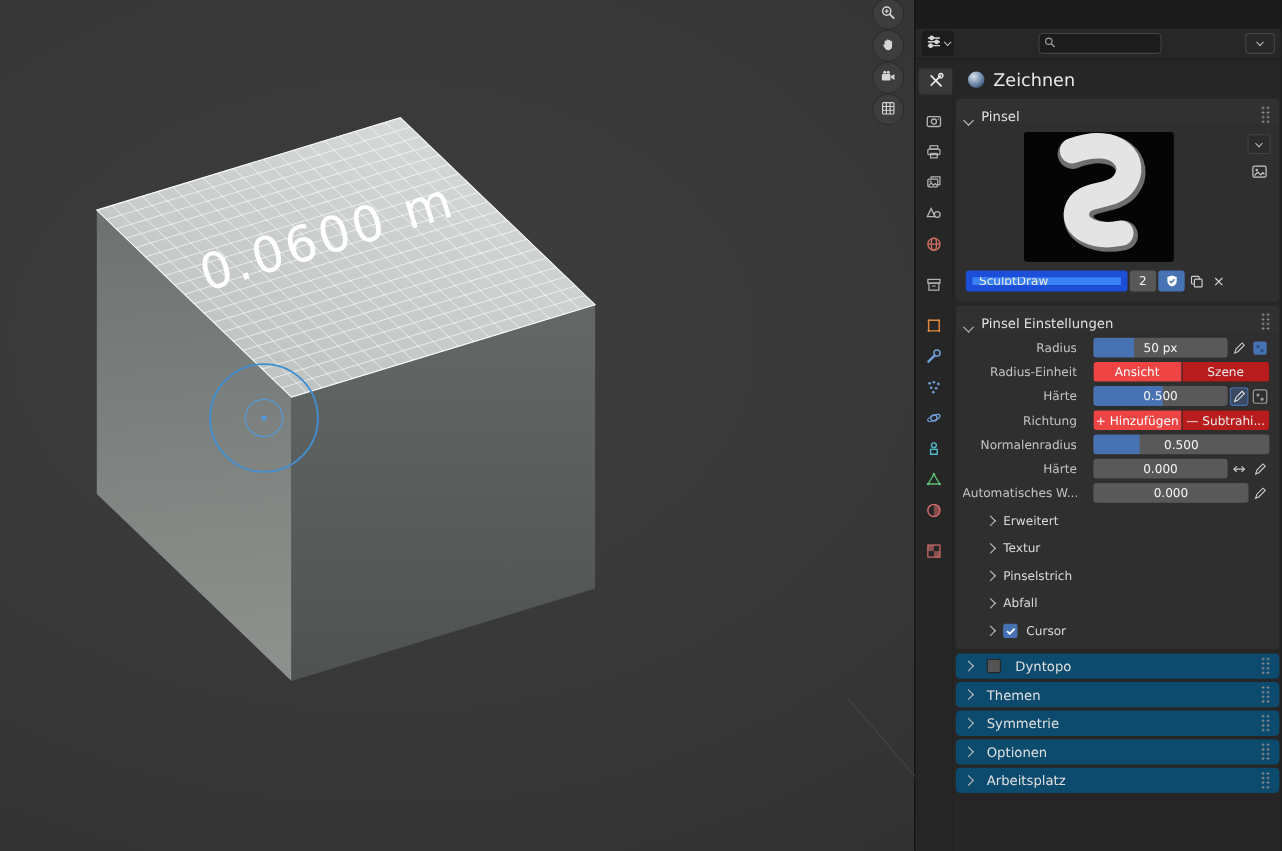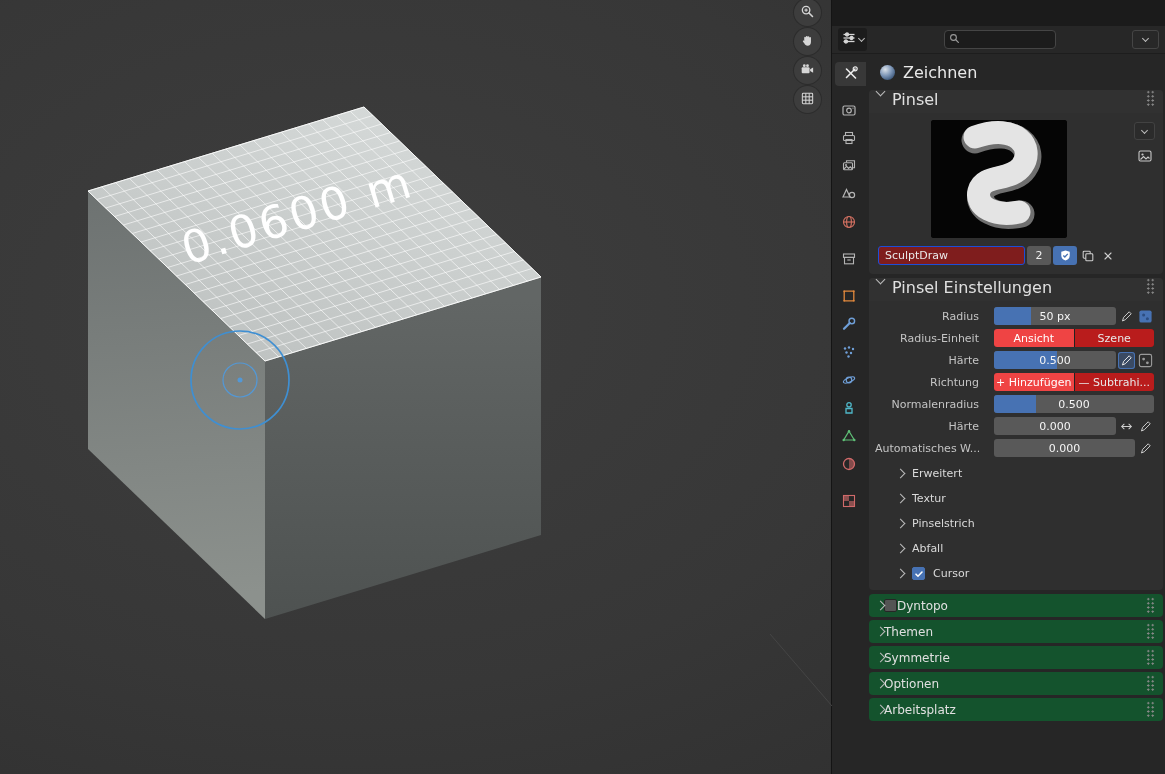--- a/index.html
+++ b/index.html
@@ -28,35 +28,35 @@
 .tab{height:24px;margin-bottom:4px;display:flex;align-items:center;justify-content:center}
 .tab.active{background:#383838;border-radius:4px 0 0 4px;margin-left:3px}
 .tab.grp{margin-bottom:13px}
 
 .props{flex:1;background:#262626;min-width:0;overflow:hidden}
 .tool-row{display:flex;align-items:center;gap:8px;padding:9px 0 8px 14px;color:#e9e9e9;font-size:16px}
 .brush-ball{width:15px;height:15px;border-radius:50%;flex:none;
   background:radial-gradient(circle at 35% 30%, #dbe2ea, #7b94b5 45%, #3a5578 80%, #2a3d58)}
 
 .panel{background:#2f2f2f;border-radius:4px;margin:0 2px 4px 3px;overflow:hidden}
-.panel-h{height:23px;display:flex;align-items:flex-start;gap:8px;padding:0 8px;font-size:16px;color:#e0e0e0;background:#313131}
+.panel-h{height:23px;display:flex;align-items:flex-end;gap:8px;padding:0 8px;font-size:12px;color:#e0e0e0;background:#313131}
 .chev{width:7px;height:7px;border-right:1.6px solid #bcbcbc;border-bottom:1.6px solid #bcbcbc;flex:none}
 .chev.right{transform:rotate(-45deg)}
 .chev.down{transform:rotate(45deg);margin-top:-2px}
 .grip{margin-left:auto;width:9px;height:17px;flex:none;
   background-image:radial-gradient(circle,#8a8a8a .9px,transparent 1.1px);background-size:4.5px 4.2px}
 
 .preview-wrap{display:flex;padding:7px 8px 0 8px}
 .preview{width:136px;height:118px;background:#060606;border-radius:3px;margin-left:54px;flex:none;overflow:hidden}
 .preview-side{margin-left:auto;display:flex;flex-direction:column;gap:7px;align-items:center;padding-top:2px}
 .mini-btn{width:21px;height:18px;background:#2b2b2b;border:1px solid #424242;border-radius:3px;display:flex;align-items:center;justify-content:center}
 .flat-ico{width:20px;height:18px;display:flex;align-items:center;justify-content:center}
 
 .name-row{display:flex;align-items:center;gap:2px;margin:8px 46px 9px 9px}
-.name-field{flex:1;height:19px;background:#7f1d1d;border:1px solid #1d4ed8;border-radius:3px;color:#eaeaea;padding:0 6px;font:inherit;min-width:0;outline:none}
+.name-field{flex:1;height:19px;background:#3b82f6;border:6px solid #1d4ed8;border-radius:3px;color:#eaeaea;padding:0 6px;font:inherit;min-width:0;outline:none}
 .count-chip{width:24px;height:19px;background:#585858;border-radius:3px;display:flex;align-items:center;justify-content:center;color:#f0f0f0;flex:none}
 .shield-btn{width:24px;height:19px;background:#4772b3;border-radius:3px;display:flex;align-items:center;justify-content:center;flex:none}
 .flat-btn{width:18px;height:19px;display:flex;align-items:center;justify-content:center;flex:none}
 
 .pbody{padding:6px 0 4px 0}
 .prow{display:flex;align-items:center;margin:0 9px 4px 6px;height:18px}
 .plabel{flex:1;text-align:right;color:#c4c4c4;margin-right:15px;white-space:nowrap;overflow:hidden}
 .pwidget{flex:none;width:160px;display:flex;align-items:center;gap:2px;height:18px}
 .slider{flex:1;height:18px;background:#595959;border-radius:3px;position:relative;overflow:hidden;min-width:0}
 .slider .fill{position:absolute;top:0;bottom:0;left:0;background:#4772b3}
@@ -64,21 +64,21 @@
 .seg{flex:1;display:flex;height:18px;border-radius:3px;overflow:hidden;gap:1px;background:#222}
 .seg>div{flex:1;display:flex;align-items:center;justify-content:center;background:#b91c1c;color:#e8e8e8;white-space:nowrap;overflow:hidden;padding:0 2px}
 .seg>div.sel{background:#ef4444;color:#fff}
 .ibtn{flex:none;width:17px;height:17px;display:flex;align-items:center;justify-content:center;border-radius:3px}
 .ibtn.active{box-shadow:inset 0 0 0 1px #4772b3;background:#3a4a63}
 
 .sub-row{display:flex;align-items:center;gap:8px;height:25px;padding-left:28px;color:#dadada}
 .checkbox{width:13px;height:13px;border-radius:2px;background:#545454;border:1px solid #262626;display:flex;align-items:center;justify-content:center;flex:none}
 .checkbox.on{background:#4772b3;border-color:#4772b3}
 
-.cpanel{height:23px;background:#14532d;border-radius:4px;margin:0 2px 3px 3px;display:flex;align-items:center;gap:0;padding:0 8px;font-size:12px;color:#e0e0e0}
+.cpanel{height:23px;background:#0c4a6e;border-radius:4px;margin:0 2px 3px 3px;display:flex;align-items:center;gap:13px;padding:0 8px;font-size:12px;color:#e0e0e0}
 </style>
 </head>
 <body>
 
 <div id="viewport">
   <svg class="scene" width="832" height="774" viewBox="0 0 832 774">
     <defs>
       <linearGradient id="topGrad" gradientUnits="userSpaceOnUse" x1="265" y1="361" x2="364" y2="107">
         <stop offset="0" stop-color="#bfc3c2"></stop>
           <stop offset="1" stop-color="#d4d8d7"></stop>

